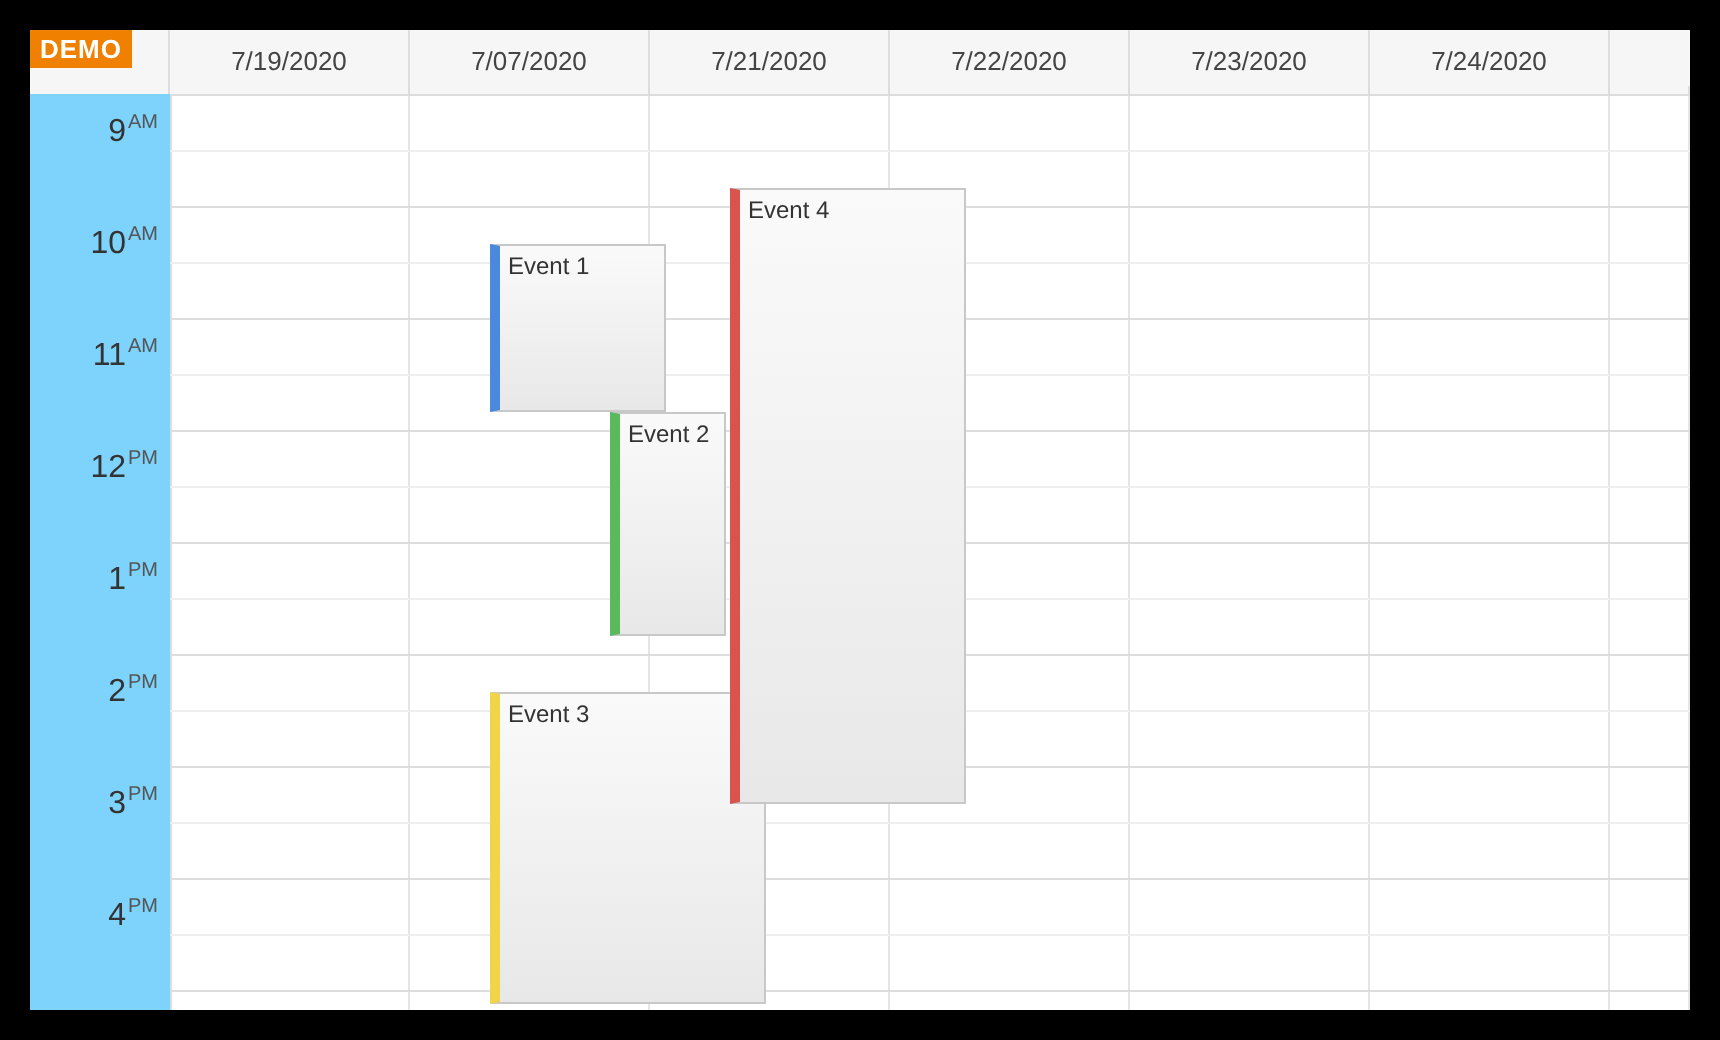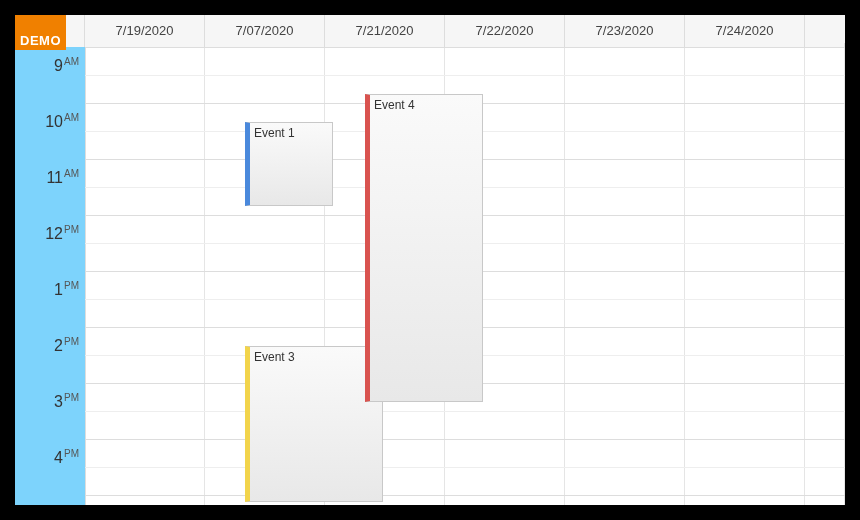--- a/index.html
+++ b/index.html
@@ -20,21 +20,21 @@
     background: #fff;
   }
   .demo-badge {
     position: absolute;
     left: 0;
     top: 0;
     background: #f08000;
     color: #fff;
     font-size: 13px;
     font-weight: 600;
-    padding: 18px 5px 2px 5px;
+    padding: 2px 5px 2px 5px;
     z-index: 100;
     letter-spacing: 0.5px;
   }
 
   
   .header-row {
     position: absolute;
     left: 0;
     top: 0;
     right: 0;
@@ -190,17 +190,18 @@
         <div class="row-line hour" style="top: 224px;"></div>
         <div class="row-line" style="top: 252px;"></div>
         <div class="row-line hour" style="top: 280px;"></div>
         <div class="row-line" style="top: 308px;"></div>
         <div class="row-line hour" style="top: 336px;"></div>
         <div class="row-line" style="top: 364px;"></div>
         <div class="row-line hour" style="top: 392px;"></div>
         <div class="row-line" style="top: 420px;"></div>
         <div class="row-line hour" style="top: 448px;"></div>
         <div class="event blue" style="left: 120px; width: 88px; top: 74.6666px; height: 84px;"><span>Event 1</span></div>
+        <div class="event green" style="left: 180px; width: 58px; top: 158.667px; height: 112px;"><span>Event 2</span></div>
         <div class="event yellow" style="left: 120px; width: 138px; top: 298.667px; height: 156.8px;"><span>Event 3</span></div>
         <div class="event red" style="left: 240px; width: 118px; top: 46.6666px; height: 308px;"><span>Event 4</span></div>
       </div>
   </div>
 </div>
 
 </body></html>

